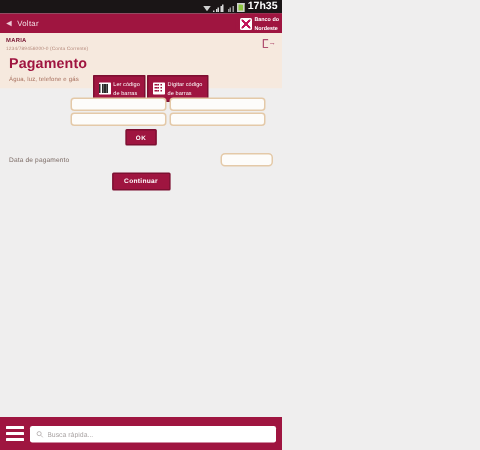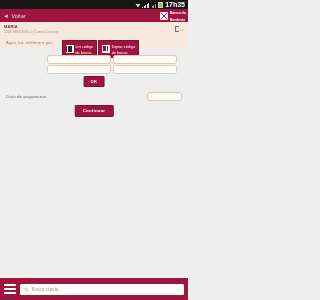--- a/index.html
+++ b/index.html
@@ -218,20 +218,21 @@
       <span class="acct-name">MARIA</span>
       <span class="acct-sub">1234/789456000-0 (Conta Corrente)</span>
     </div>
     <span class="logout-icon">
       <span class="logout-box"></span>
         <span class="logout-arrow">→</span>
     </span>
   </div>
 
   <div class="titlewrap">
+    <div class="ptitle">Pagamento</div>
     <div class="psub">Água, luz, telefone e gás</div>
   </div>
 
   <div class="content">
 
     <div class="tabs">
       <div class="tab">
         <span class="barcode-ico tab-ico">
           <i></i>
             <i class="thin"></i>

